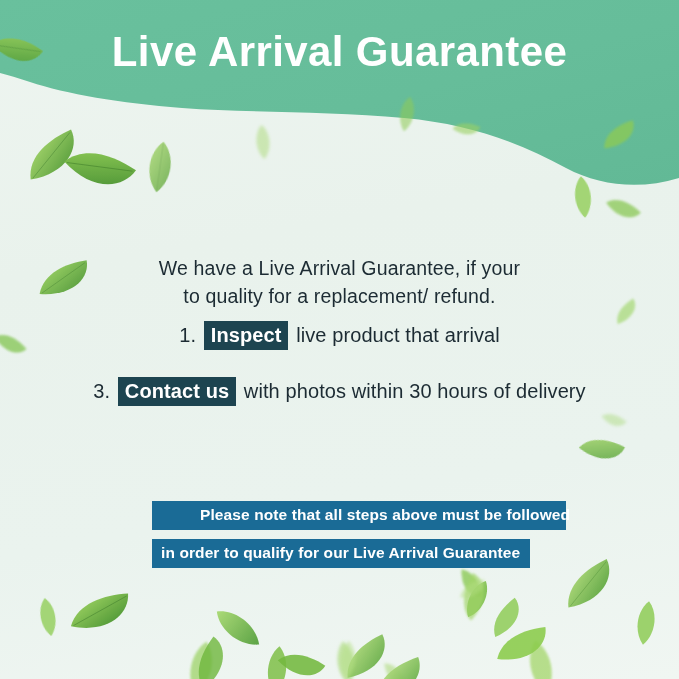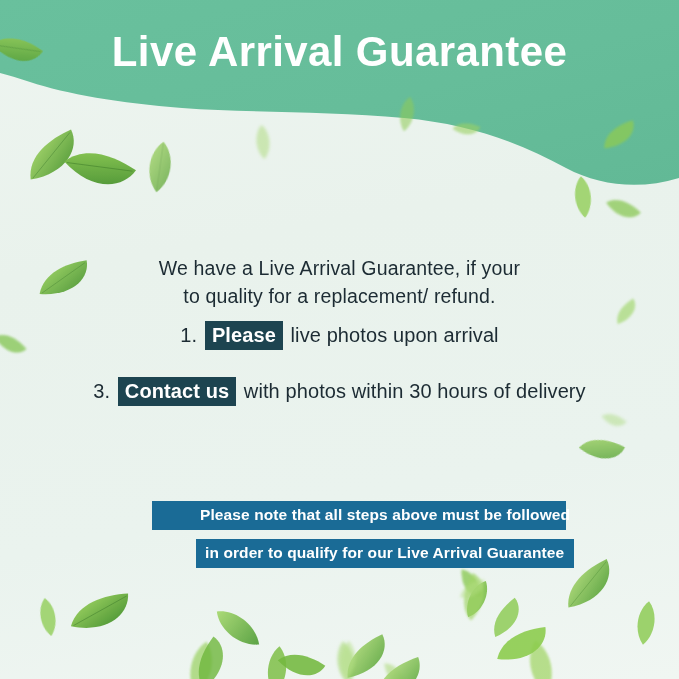--- a/index.html
+++ b/index.html
@@ -119,21 +119,21 @@
     color: #ffffff;
     font-size: 15.5px;
     font-weight: bold;
     line-height: 26px;
     letter-spacing: 0.1px;
     padding: 1px 9px 2px 9px;
     white-space: nowrap;
     display: block;
   }
   .note-bar.bar1 { width: 357px; margin-bottom: 9px; padding-left: 48px; }
-  .note-bar.bar2 { width: 360px; margin-left: 44px; }
+  .note-bar.bar2 { width: 360px; }
 </style>
 </head>
 <body>
 
 <div id="poster">
 
   <div class="header-band">
     <svg viewBox="0 0 679 215" xmlns="http://www.w3.org/2000/svg">
       <defs>
         <linearGradient id="gband" x1="0" y1="0" x2="1" y2="1">
@@ -448,22 +448,22 @@
 
   <div class="intro">
     <span class="line">We have a Live Arrival Guarantee, if your</span>
     <span class="line">to quality for a replacement/ refund.</span>
   </div>
 
   <div class="steps">
 
     <div class="step">
       <span class="num">1.</span>
-      <span class="hl">Please</span>
-      <span class="post">live photos upon arrival</span>
+      <span class="hl">Inspect</span>
+      <span class="post">live product that arrival</span>
     </div>
 
 
     <div class="step">
       <span class="num">3.</span>
       <span class="hl">Contact us</span>
       <span class="post">with photos within 30 hours of delivery</span>
     </div>
 
   </div>

